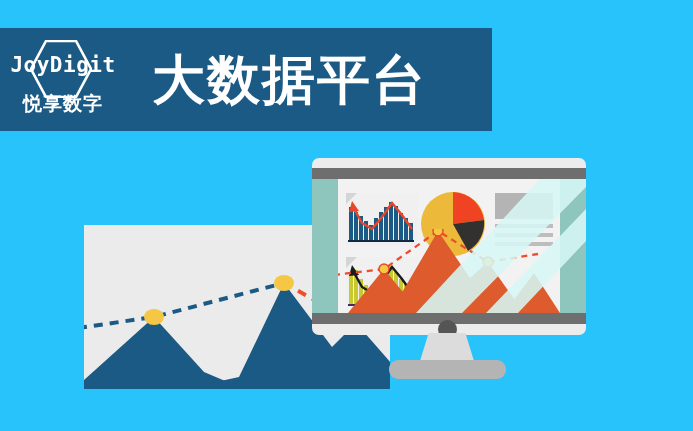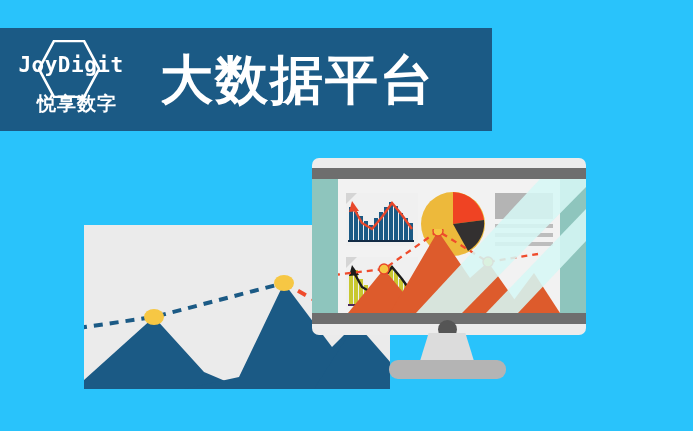--- a/index.html
+++ b/index.html
@@ -24,21 +24,21 @@
     width: 492px;
     height: 103px;
     background: #1b5a85;
     display: flex;
     align-items: center;
   }
   .logo-block {
     position: relative;
     width: 118px;
     height: 84px;
-    margin-left: 12px;
+    margin-left: 4px;
     flex: none;
   }
   .hexagon {
     position: absolute;
     left: 26px;
     top: 2px;
     width: 62px;
     height: 58px;
   }
   .logo-word {
@@ -49,21 +49,21 @@
     text-align: center;
     color: #ffffff;
     font-size: 21px;
     font-weight: bold;
     letter-spacing: 0.5px;
     font-family: "DejaVu Sans Mono", monospace;
     line-height: 1;
   }
   .logo-sub {
     position: absolute;
-    left: 6px;
+    left: 0;
     top: 56px;
     width: 118px;
     text-align: center;
     color: #ffffff;
     font-size: 19px;
     font-weight: bold;
     letter-spacing: 1px;
     line-height: 1;
   }
   .banner-title {

